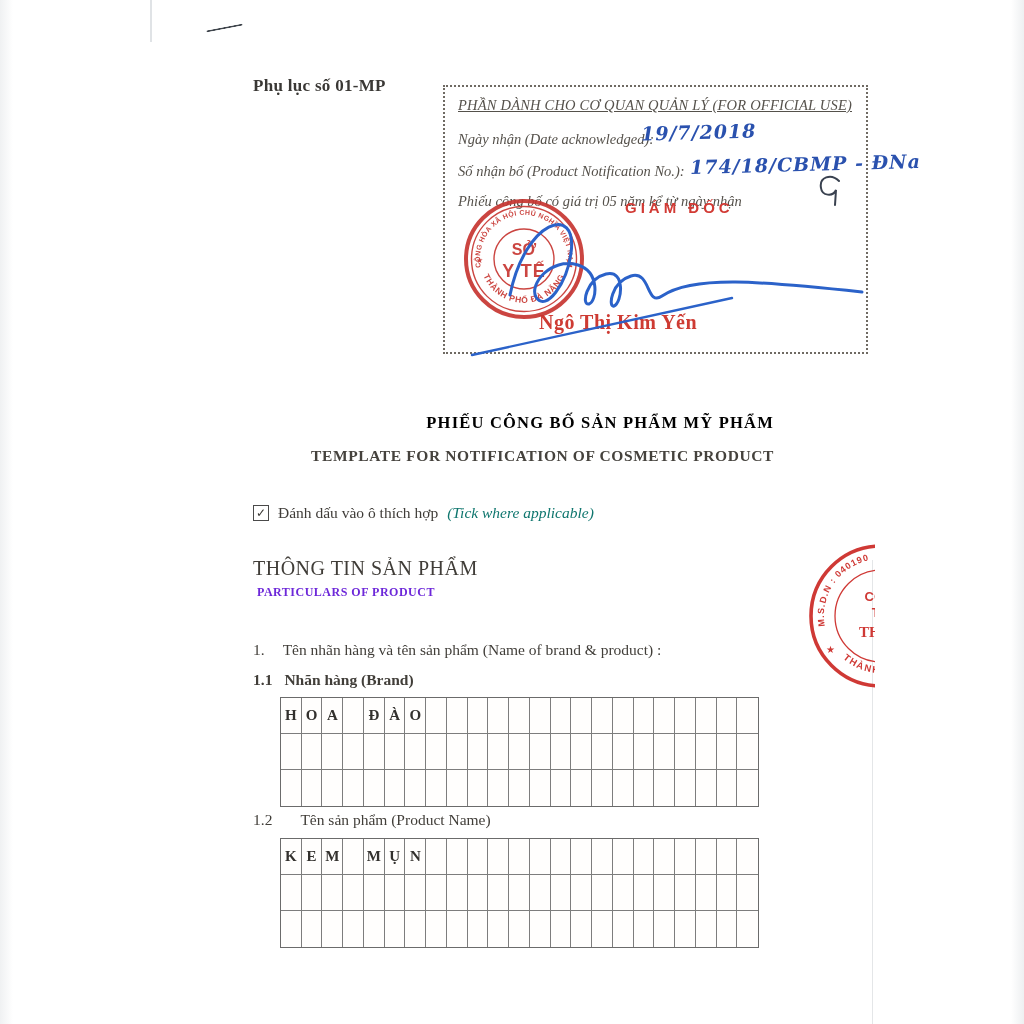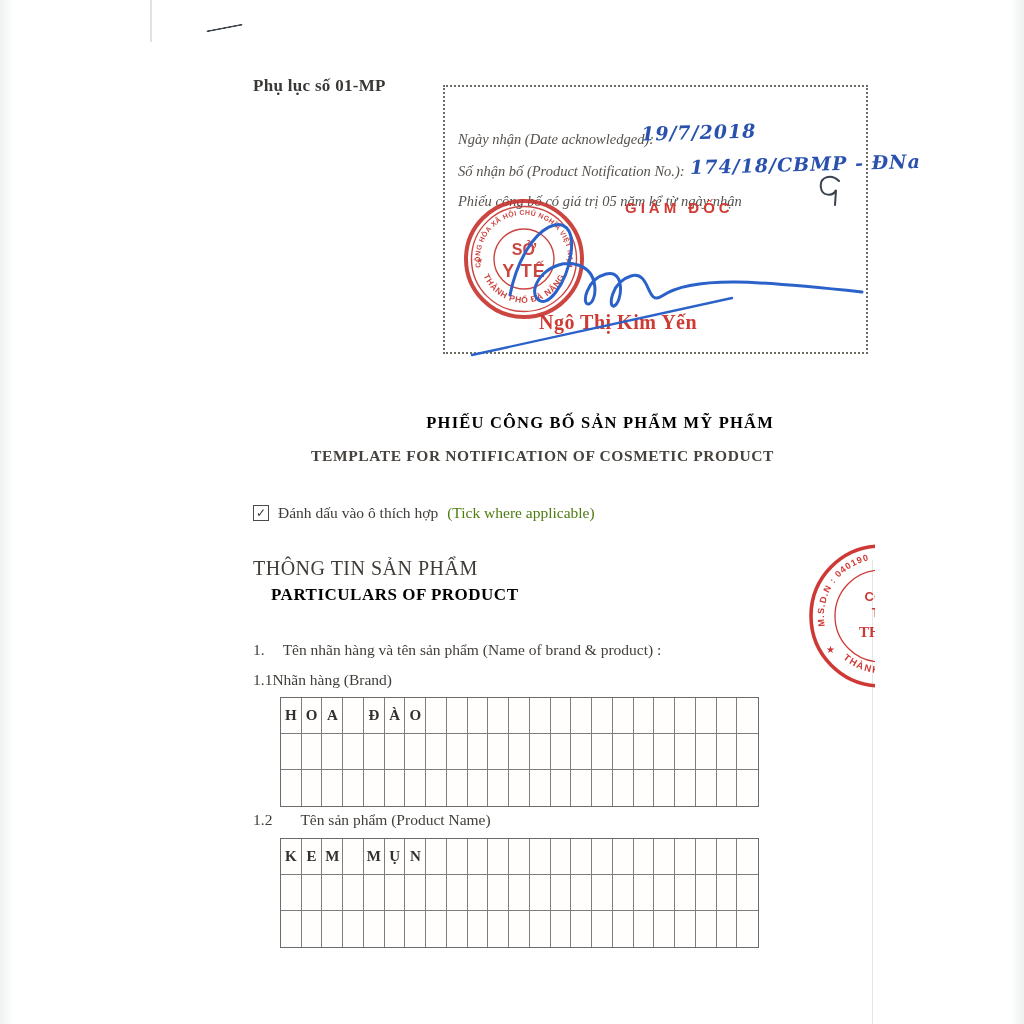--- a/index.html
+++ b/index.html
@@ -43,28 +43,28 @@
 
   
   .title-vi{left:262px;top:413px;width:512px;text-align:right;font-weight:bold;
     font-size:16.5px;letter-spacing:1.2px;color:#000000;}
   .title-en{left:262px;top:447px;width:512px;text-align:right;font-weight:bold;
     font-size:15.5px;letter-spacing:.6px;color:#45423d;}
 
   .tick-line{left:253px;top:504px;display:flex;align-items:center;gap:9px;font-size:15.5px;}
   .checkbox{width:14px;height:14px;border:1.7px solid #4a4a4a;display:inline-flex;
     align-items:center;justify-content:center;font-size:12px;line-height:1;color:#3c3a36;}
-  .tick-en{color:#4d7c0f;}
+  .tick-en{font-style:italic;color:#0f766e;}
 
   .sec-vi{left:253px;top:557px;font-weight:normal;font-size:20px;letter-spacing:.5px;color:#403d38;}
-  .sec-en{left:257px;top:585px;font-weight:bold;font-size:17px;letter-spacing:.5px;color:#000000;margin-left:14px;}
+  .sec-en{left:257px;top:585px;font-weight:bold;font-size:12px;letter-spacing:.5px;color:#6d28d9;}
 
   .item{display:flex;font-size:15.5px;color:#413e39;}
   .item-1{left:253px;top:641px;gap:18px;}
-  .item-1-1{left:253px;top:671px;}
+  .item-1-1{left:253px;top:671px;gap:12px;font-weight:bold;}
   .item-1-2{left:253px;top:811px;gap:28px;}
 
   .char-grid{display:grid;grid-template-columns:repeat(23,1fr);grid-template-rows:repeat(3,36px);
     width:477px;border:1.5px solid #6b6b6b;background:#fffefd;}
   .grid-1{left:280px;top:697px;}
   .grid-2{left:280px;top:838px;}
   .grid-cell{border-right:1px solid #7d7d7d;border-bottom:1px solid #7d7d7d;
     display:flex;align-items:center;justify-content:center;
     font-weight:bold;font-size:15px;color:#33312e;}
   .grid-cell:nth-child(23n){border-right:none;}
@@ -79,20 +79,21 @@
 
 <div class="abs edge-strip-left"></div>
 <div class="abs edge-strip-right"></div>
 <div class="abs crease-top"></div>
 <div class="abs crease-right"></div>
 <div class="abs pen-dash"></div>
 
 <div class="abs appendix">Phụ lục số 01-MP</div>
 
 <div class="abs official-box">
+  <div class="abs ob-header">PHẦN DÀNH CHO CƠ QUAN QUẢN LÝ (FOR OFFICIAL USE)</div>
   <div class="abs ob-label ob-date-label">Ngày nhận (Date acknowledged):</div>
   <div class="abs handwrite ob-date-value">19/7/2018</div>
   <div class="abs ob-label ob-notif-label">Số nhận bố (Product Notification No.):</div>
   <div class="abs handwrite ob-notif-value">174/18/CBMP - ĐNa</div>
   <div class="abs ob-label ob-note">Phiếu công bố có giá trị 05 năm kể từ ngày nhận</div>
   <div class="abs director">GIÁM ĐỐC</div>
   <div class="abs signer-name">Ngô Thị Kim Yến</div>
 
   <svg class="abs hand-mark" width="36" height="38" viewBox="0 0 36 38">
     <path d="M28 6 C 20 -2, 8 2, 10 13 C 11 21, 22 22, 25 15 L 24 30" fill="none" stroke="#39414f" stroke-width="2" stroke-linecap="round"></path>

